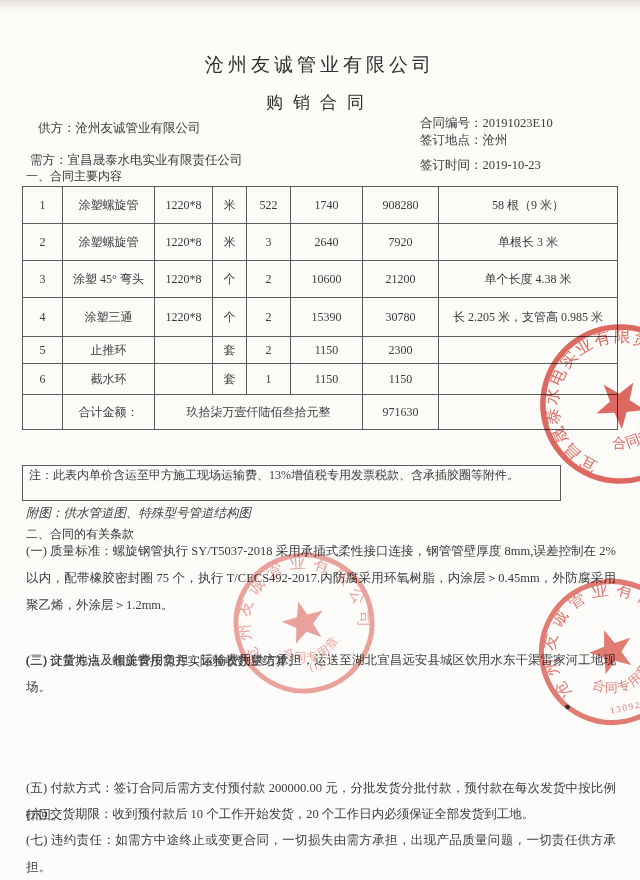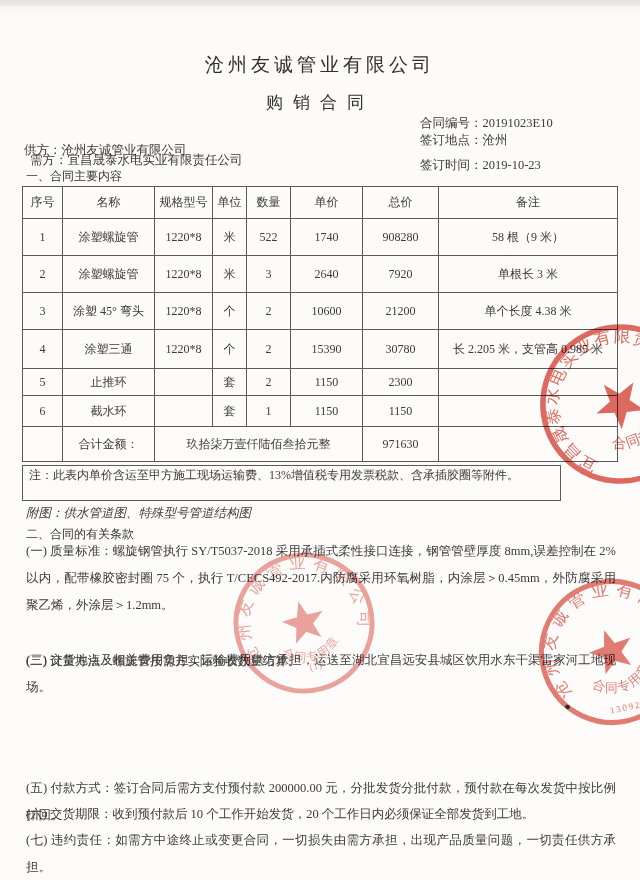--- a/index.html
+++ b/index.html
@@ -9,21 +9,21 @@
     font-family:"Liberation Serif","DejaVu Serif",serif;
     color:#3a3a3a;
   }
   .scan-edge{position:absolute;left:0;top:0;width:640px;height:7px;
     background:linear-gradient(180deg,#dcd9d3,#efede9);opacity:.7;}
   .title1{position:absolute;left:0;top:52px;width:640px;text-align:center;
     font-size:19px;letter-spacing:4px;color:#2f2f2f;font-weight:500;}
   .title2{position:absolute;left:0;top:91px;width:640px;text-align:center;
     font-size:17px;letter-spacing:10px;color:#2f2f2f;font-weight:500;}
   .hline{position:absolute;font-size:12.5px;white-space:nowrap;}
-  .sup{left:24px;top:120px;margin-top:22px;}
+  .sup{left:38px;top:120px;}
   .buy{left:30px;top:152px;}
   .meta{left:420px;}
   .m1{top:115px;} .m2{top:132px;} .m3{top:157px;}
   .sec-title{position:absolute;left:26px;font-size:12px;color:#333;}
   .s1{top:168px;} .s2{top:526px;}
   table.main{
     position:absolute;left:22px;top:186px;width:595px;
     border-collapse:collapse;table-layout:fixed;font-size:12px;color:#3a3a3a;
   }
   table.main td,table.main th{
@@ -74,30 +74,20 @@
       <col class="c0">
         <col class="c1">
         <col class="c2">
         <col class="c3">
       <col class="c4">
         <col class="c5">
         <col class="c6">
         <col class="c7">
     </colgroup>
     <tbody>
-        <tr class="rh">
-      <th>序号</th>
-      <th>名称</th>
-      <th>规格型号</th>
-      <th>单位</th>
-      <th>数量</th>
-      <th>单价</th>
-      <th>总价</th>
-      <th>备注</th>
-    </tr>
     <tr class="r1">
       <td>1</td>
       <td>涂塑螺旋管</td>
       <td>1220*8</td>
       <td>米</td>
       <td>522</td>
       <td>1740</td>
       <td>908280</td>
       <td>58 根（9 米）</td>
     </tr>

